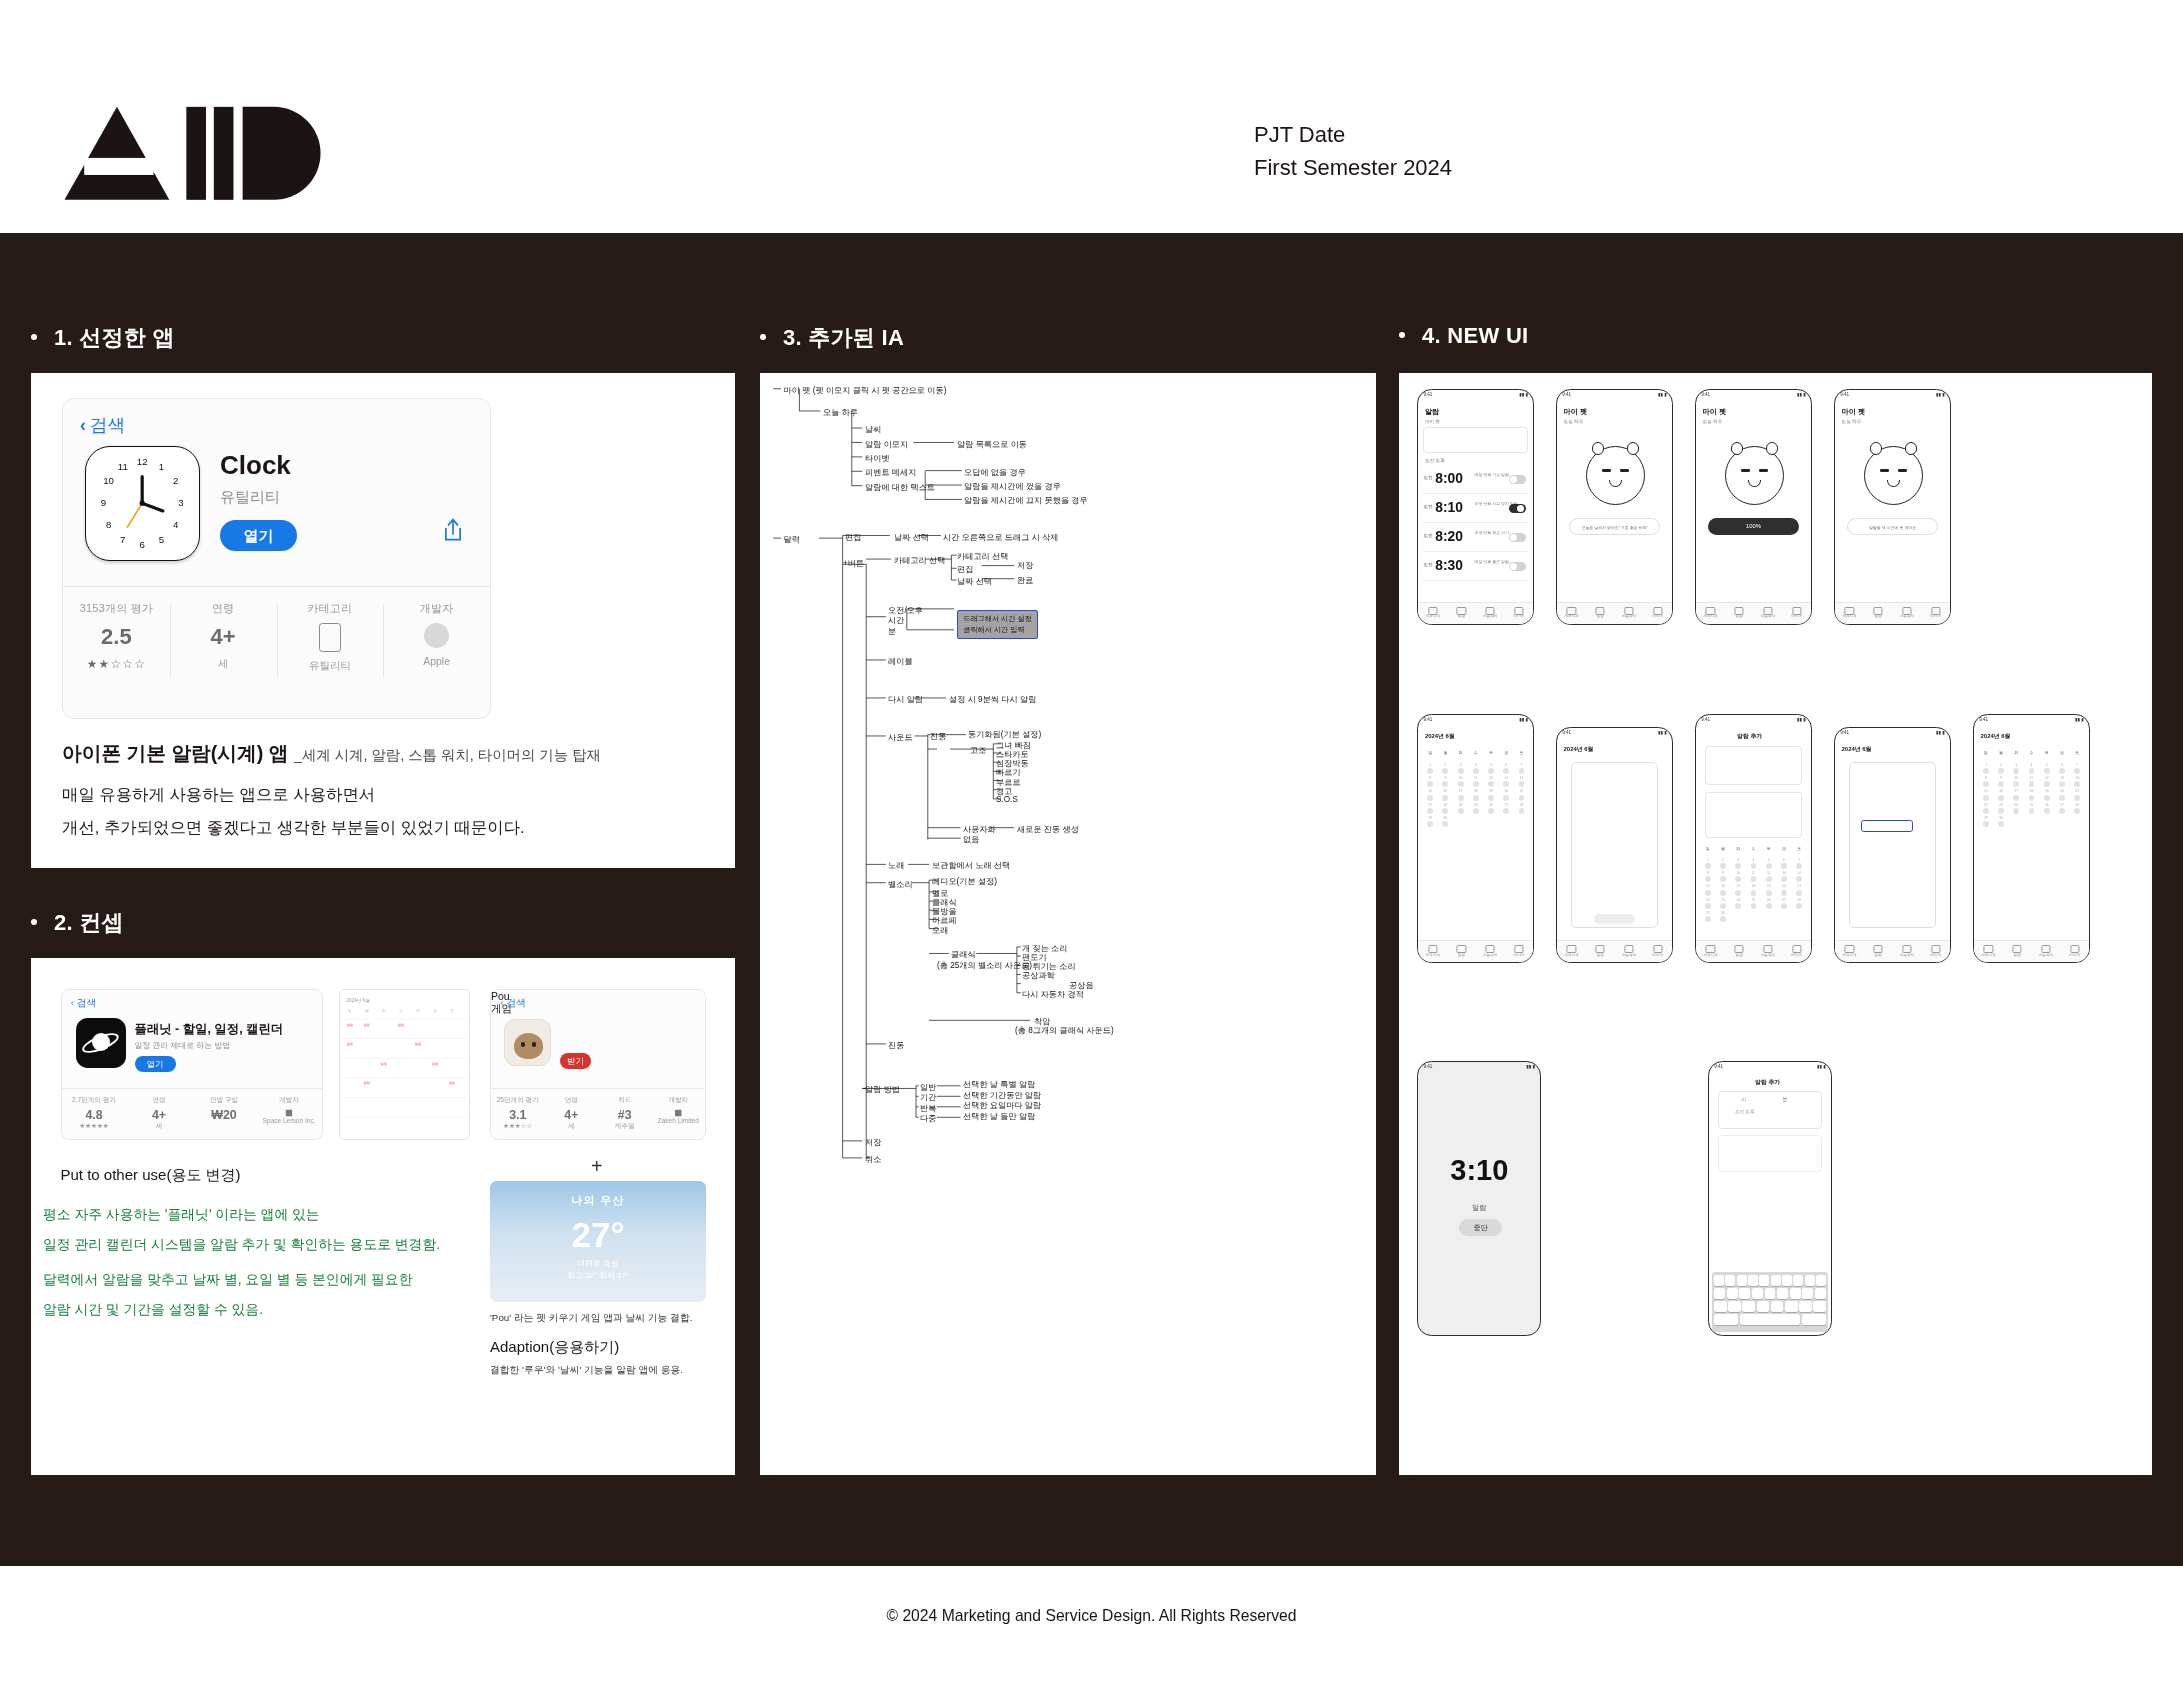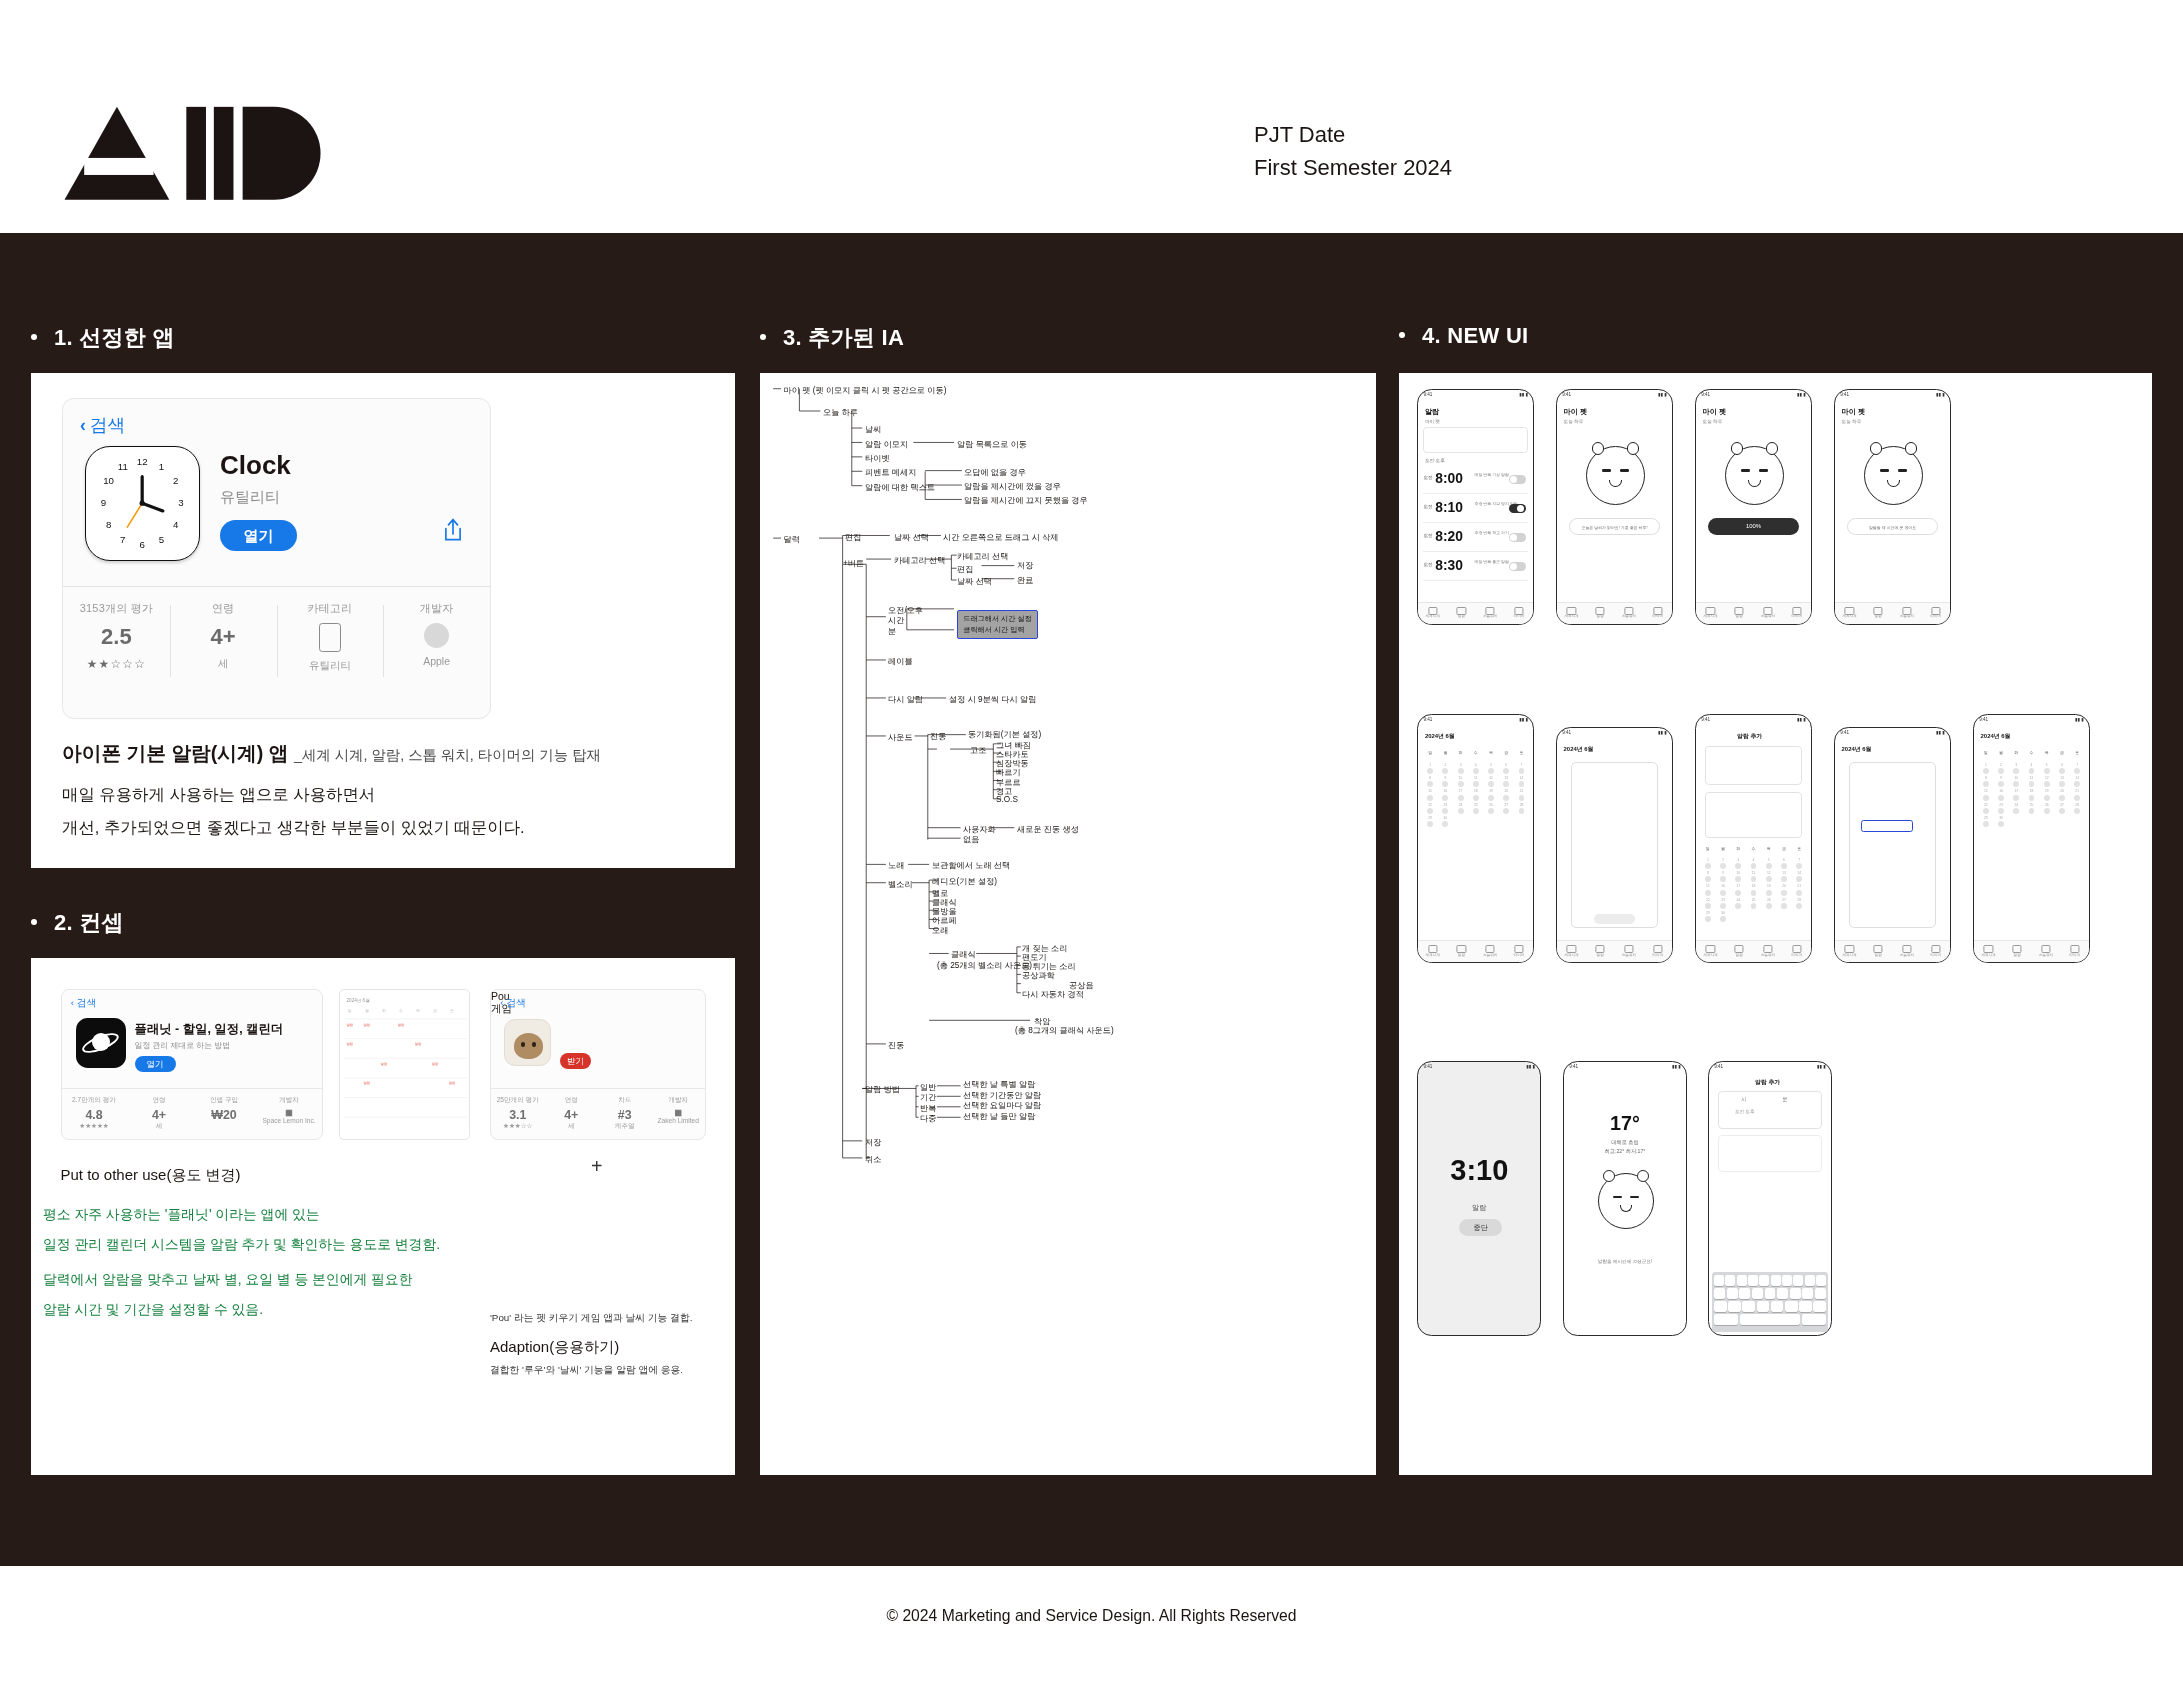--- a/index.html
+++ b/index.html
@@ -434,20 +434,26 @@
       <div>
         <div>개발자</div>
         <div class="v" style="font-size:7.9px">▦</div>
         <div>Zakeh Limited</div>
       </div>
     </div>
   </div>
 
   <div class="plus-sign">+</div>
 
+  <div class="weather-card">
+    <div class="wtitle">나의 우산</div>
+    <div class="wtemp">27°</div>
+    <div class="wsub">대체로 흐림</div>
+    <div class="wsub2">최고:32° 최저:17°</div>
+  </div>
 
   <div class="p2-cap" style="left:29.5px; top:208px;">Put to other use(용도 변경)</div>
   <div class="p2-body" style="top:248px;">평소 자주 사용하는 '플래닛' 이라는 앱에 있는</div>
   <div class="p2-body" style="top:278px;">일정 관리 캘린더 시스템을 알람 추가 및 확인하는 용도로 변경함.</div>
   <div class="p2-body" style="top:313px;">달력에서 알람을 맞추고 날짜 별, 요일 별 등 본인에게 필요한</div>
   <div class="p2-body" style="top:343px;">알람 시간 및 기간을 설정할 수 있음.</div>
   <div class="p2-small" style="left:459px; top:354px;">'Pou' 라는 펫 키우기 게임 앱과 날씨 기능 결합.</div>
   <div class="p2-cap" style="left:459px; top:380px;">Adaption(응용하기)</div>
   <div class="p2-small" style="left:459px; top:406px;">결합한 '루우'와 '날씨' 기능을 알람 앱에 응용.</div>
 </div>
@@ -1285,37 +1291,20 @@
   <div class="phone grey" style="left:18.3px; top:688px; width:124px; height:275px;">
     <div class="statusbar">
         <span>9:41</span>
         <span>▮▮ ▮</span>
       </div>
     <div style="position:absolute; width:100%; text-align:center; top:92px; font-size:29px; font-weight:bold; color:#111;">3:10</div>
     <div style="position:absolute; width:100%; text-align:center; top:141px; font-size:7.2px; color:#555;">알람</div>
     <div style="position:absolute; left:41px; top:157px; width:43px; height:17px; background:#d9d9d9; border-radius:8.5px; font-size:7.2px; text-align:center; line-height:17px; color:#333;">중단</div>
   </div>
 
-  <div class="phone" style="left:164px; top:688px; width:124px; height:275px;">
-    <div class="statusbar">
-        <span>9:41</span>
-        <span>▮▮ ▮</span>
-      </div>
-    <div style="position:absolute; width:100%; text-align:center; top:50px; font-size:19.7px; font-weight:bold; color:#111;">17°</div>
-    <div style="position:absolute; width:100%; text-align:center; top:77px; font-size:5.2px; color:#666;">대체로 흐림</div>
-    <div style="position:absolute; width:100%; text-align:center; top:86px; font-size:5.2px; color:#666;">최고:22° 최저:17°</div>
-    <div class="petface" style="left:34px; top:111px; width:56px; height:56px;">
-      <div class="ear" style="left:8%"></div>
-      <div class="ear" style="right:8%"></div>
-      <div class="eye" style="left:26%"></div>
-      <div class="eye" style="right:26%"></div>
-      <div class="mouth"></div>
-    </div>
-    <div style="position:absolute; width:100%; text-align:center; top:197px; font-size:4.6px; color:#777;">알람을 제시간에 끄셨군요!</div>
-  </div>
 
   <div class="phone" style="left:309px; top:688px; width:124px; height:275px;">
     <div class="statusbar">
         <span>9:41</span>
         <span>▮▮ ▮</span>
       </div>
     <div class="ph-title" style="top:15.7px; left:46px; font-size:5.9px;">알람 추가</div>
     <div style="position:absolute; left:9.2px; right:9.2px; top:29px; height:38px; border:0.7px solid #e2e2e2; border-radius:3.9px;">
       <div style="position:absolute; left:22px; top:3.9px; font-size:5.2px; color:#777;">시</div>
       <div style="position:absolute; left:63px; top:3.9px; font-size:5.2px; color:#777;">분</div>

